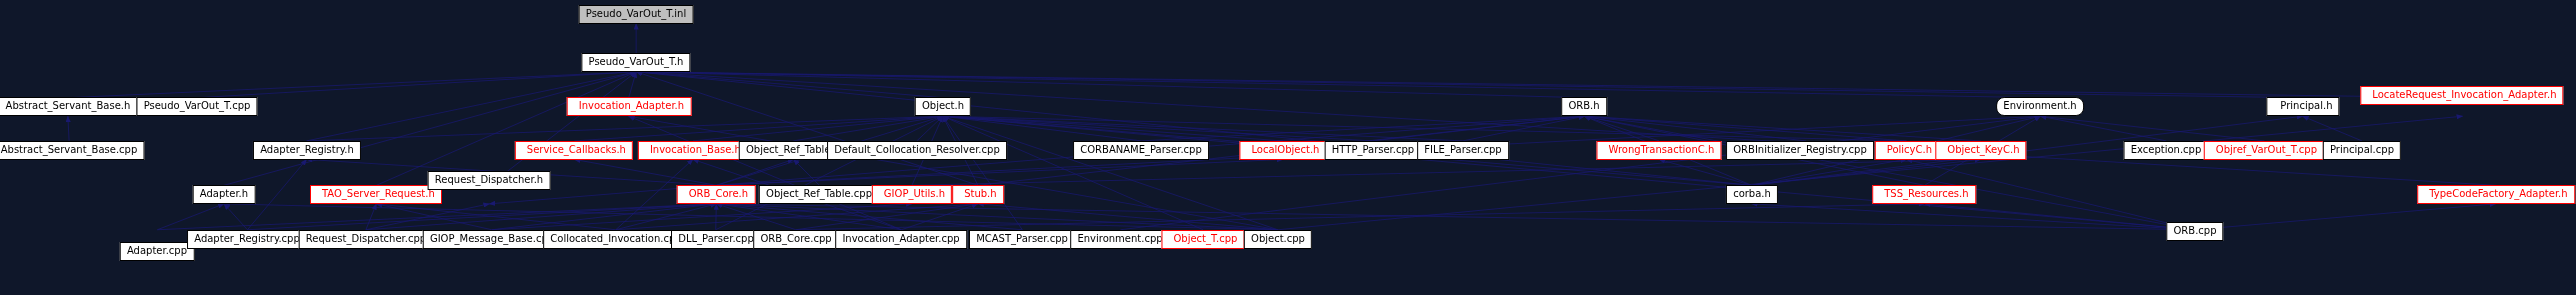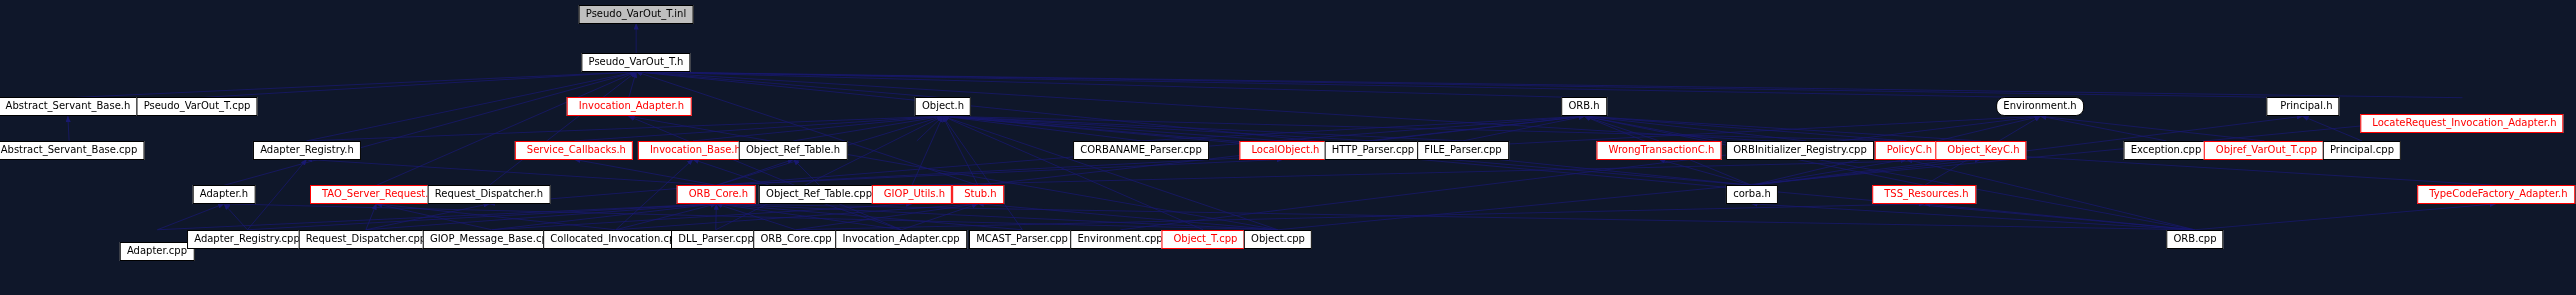--- a/index.html
+++ b/index.html
@@ -157,54 +157,55 @@
 
 <div class="node highlight" title="Pseudo_VarOut_T.inl" style="left: 636px; top: 5px;">Pseudo_VarOut_T.inl</div>
     <div class="node" title="Pseudo_VarOut_T.h" style="left: 636px; top: 53px;">Pseudo_VarOut_T.h</div>
     <div class="node" title="Abstract_Servant_Base.h" style="left: 68px; top: 97px;">Abstract_Servant_Base.h</div>
     <div class="node" title="Pseudo_VarOut_T.cpp" style="left: 197px; top: 97px;">Pseudo_VarOut_T.cpp</div>
     <div class="node red" title="Invocation_Adapter.h" style="left: 629px; top: 97px;">Invocation_Adapter.h</div>
     <div class="node" title="Object.h" style="left: 943px; top: 97px;">Object.h</div>
     <div class="node" title="ORB.h" style="left: 1584px; top: 97px;">ORB.h</div>
     <div class="node" title="Environment.h" style="left: 2040px; top: 97px; border-radius: 8px;">Environment.h</div>
     <div class="node" title="Principal.h" style="left: 2303px; top: 97px; padding-left: 13px;">Principal.h</div>
-    <div class="node red" title="LocateRequest_Invocation_Adapter.h" style="left: 2462px; top: 114px;">LocateRequest_Invocation_Adapter.h</div>
+    <div class="node red" title="LocateRequest_Invocation_Adapter.h" style="left: 2462px; top: 86px;">LocateRequest_Invocation_Adapter.h</div>
     <div class="node" title="Abstract_Servant_Base.cpp" style="left: 69px; top: 141px;">Abstract_Servant_Base.cpp</div>
     <div class="node" title="Adapter_Registry.h" style="left: 307px; top: 141px;">Adapter_Registry.h</div>
     <div class="node red" title="Service_Callbacks.h" style="left: 574px; top: 141px;">Service_Callbacks.h</div>
     <div class="node red" title="Invocation_Base.h" style="left: 693px; top: 141px;">Invocation_Base.h</div>
     <div class="node" title="Object_Ref_Table.h" style="left: 793px; top: 141px;">Object_Ref_Table.h</div>
+    <div class="node" title="Default_Collocation_Resolver.cpp" style="left: 917px; top: 141px;">Default_Collocation_Resolver.cpp</div>
     <div class="node" title="CORBANAME_Parser.cpp" style="left: 1141px; top: 141px;">CORBANAME_Parser.cpp</div>
     <div class="node red" title="LocalObject.h" style="left: 1283px; top: 141px;">LocalObject.h</div>
     <div class="node" title="HTTP_Parser.cpp" style="left: 1373px; top: 141px;">HTTP_Parser.cpp</div>
     <div class="node" title="FILE_Parser.cpp" style="left: 1463px; top: 141px;">FILE_Parser.cpp</div>
     <div class="node red" title="WrongTransactionC.h" style="left: 1659px; top: 141px;">WrongTransactionC.h</div>
     <div class="node" title="ORBInitializer_Registry.cpp" style="left: 1800px; top: 141px;">ORBInitializer_Registry.cpp</div>
     <div class="node red" title="PolicyC.h" style="left: 1907px; top: 141px;">PolicyC.h</div>
     <div class="node red" title="Object_KeyC.h" style="left: 1981px; top: 141px;">Object_KeyC.h</div>
     <div class="node" title="Exception.cpp" style="left: 2166px; top: 141px;">Exception.cpp</div>
     <div class="node red" title="Objref_VarOut_T.cpp" style="left: 2264px; top: 141px;">Objref_VarOut_T.cpp</div>
     <div class="node" title="Principal.cpp" style="left: 2362px; top: 141px;">Principal.cpp</div>
     <div class="node" title="Adapter.h" style="left: 224px; top: 185px;">Adapter.h</div>
     <div class="node red" title="TAO_Server_Request.h" style="left: 376px; top: 185px;">TAO_Server_Request.h</div>
-    <div class="node" title="Request_Dispatcher.h" style="left: 489px; top: 185px;">Request_Dispatcher.h</div>
+    <div class="node" title="Request_Dispatcher.h" style="left: 489px; top: 171px;">Request_Dispatcher.h</div>
     <div class="node red" title="ORB_Core.h" style="left: 716px; top: 185px;">ORB_Core.h</div>
     <div class="node" title="Object_Ref_Table.cpp" style="left: 819px; top: 185px;">Object_Ref_Table.cpp</div>
     <div class="node red" title="GIOP_Utils.h" style="left: 912px; top: 185px;">GIOP_Utils.h</div>
     <div class="node red" title="Stub.h" style="left: 978px; top: 185px;">Stub.h</div>
     <div class="node" title="corba.h" style="left: 1752px; top: 185px;">corba.h</div>
     <div class="node red" title="TSS_Resources.h" style="left: 1924px; top: 185px;">TSS_Resources.h</div>
     <div class="node red" title="TypeCodeFactory_Adapter.h" style="left: 2496px; top: 185px;">TypeCodeFactory_Adapter.h</div>
     <div class="node" title="Adapter.cpp" style="left: 157px; top: 242px;">Adapter.cpp</div>
     <div class="node" title="Adapter_Registry.cpp" style="left: 247px; top: 230px;">Adapter_Registry.cpp</div>
     <div class="node" title="Request_Dispatcher.cpp" style="left: 366px; top: 230px;">Request_Dispatcher.cpp</div>
     <div class="node" title="GIOP_Message_Base.cpp" style="left: 492px; top: 230px;">GIOP_Message_Base.cpp</div>
     <div class="node" title="Collocated_Invocation.cpp" style="left: 616px; top: 230px;">Collocated_Invocation.cpp</div>
     <div class="node" title="DLL_Parser.cpp" style="left: 716px; top: 230px;">DLL_Parser.cpp</div>
     <div class="node" title="ORB_Core.cpp" style="left: 796px; top: 230px;">ORB_Core.cpp</div>
     <div class="node" title="Invocation_Adapter.cpp" style="left: 901px; top: 230px;">Invocation_Adapter.cpp</div>
     <div class="node" title="MCAST_Parser.cpp" style="left: 1022px; top: 230px;">MCAST_Parser.cpp</div>
     <div class="node" title="Environment.cpp" style="left: 1120px; top: 230px;">Environment.cpp</div>
     <div class="node red" title="Object_T.cpp" style="left: 1203px; top: 230px;">Object_T.cpp</div>
     <div class="node" title="Object.cpp" style="left: 1278px; top: 230px;">Object.cpp</div>
-    <div class="node" title="ORB.cpp" style="left: 2195px; top: 230px;">ORB.cpp</div>
+    <div class="node" title="ORB.cpp" style="left: 2195px; top: 222px;">ORB.cpp</div>
   </div>
 
 
 </body></html>

